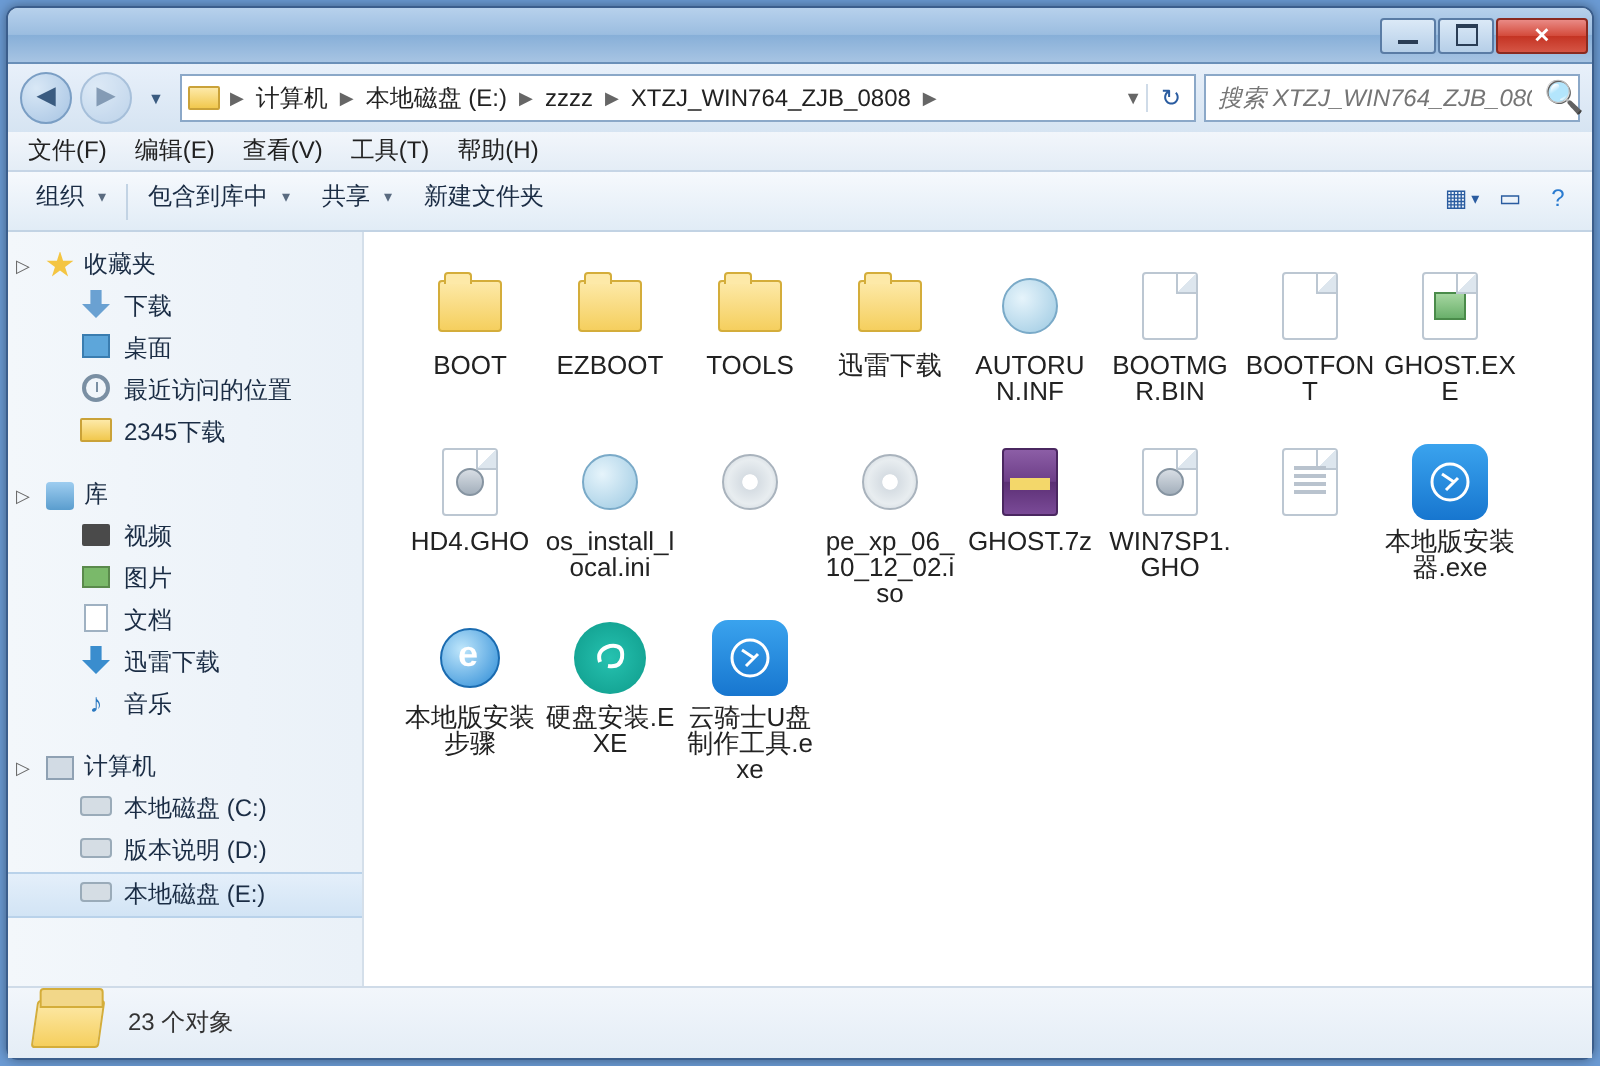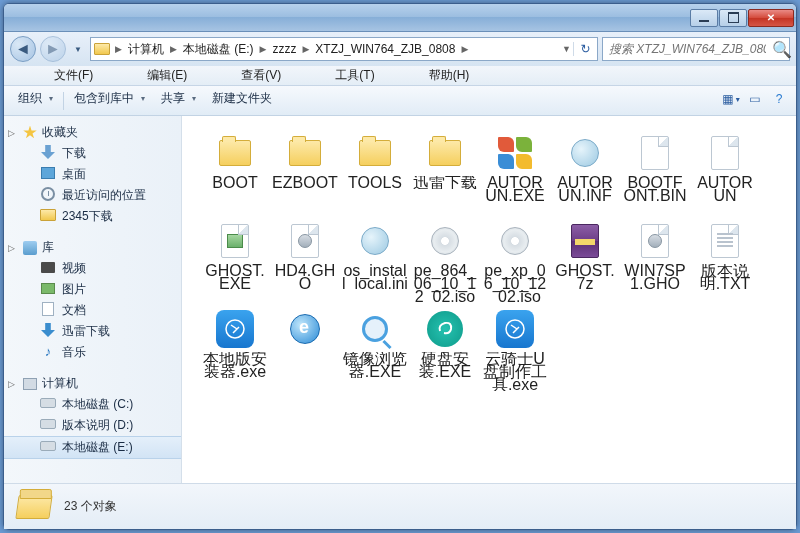--- a/index.html
+++ b/index.html
@@ -49,21 +49,21 @@
 .bc-refresh { width:24px; text-align:center; color:#2a5ca0; border-left:1px solid #cfdbe8; }
 .searchbox { width: 188px; height: 24px; background: #fff; border: 1px solid #8ba8c8; display:flex; align-items:center; }
 .searchbox input { border:none; flex:1; font-size:12px; padding:0 6px; color:#888; outline:none; font-style: italic; }
 .searchbox .sicon { width:22px; text-align:center; color:#2a5ca0; }
 
 .menubar {
   height: 20px; display: flex; align-items: center; gap: 2px; padding: 0 4px;
   background: linear-gradient(#f2f6fb, #e4edf6); border-bottom: 1px solid #c6d5e6;
   font-size: 12px; color: #222;
 }
-.menubar span { padding: 1px 6px; margin-left: 40px; }
+.menubar span { padding: 1px 6px; }
 
 .toolbar {
   height: 30px; display: flex; align-items: flex-end; padding: 5px 6px;
   background: linear-gradient(#f6f9fd, #e1ecf6); border-bottom: 1px solid #c2d3e4;
   font-size: 12px; color: #1a2c44;
 }
 .tb-item { padding: 3px 8px; display:flex; align-items:center; gap:3px; }
 .tb-sep { width:1px; height:18px; background:#c2d3e4; margin:0 2px; }
 .tb-drop::after { content:"▾"; font-size:8px; margin-left:4px; color:#5a6b80; }
 .tb-right { margin-left:auto; display:flex; align-items:center; gap:2px; }
@@ -77,26 +77,26 @@
 }
 .tree-group { margin-bottom: 10px; }
 .tree-head { display:flex; align-items:center; gap:4px; padding: 2px 8px 2px 18px; color:#1a2c44; }
 .tree-head .exp { position:absolute; margin-left:-14px; font-size:9px; color:#666; }
 .tree-item { display:flex; gap:6px; padding: 2px 8px 2px 36px; color:#1a2c44; }
 .tree-item.sel { background: linear-gradient(#e4effa, #d2e4f5); border-top:1px solid #b9d2ea; border-bottom:1px solid #b9d2ea; }
 .tree-icon { width:16px; height:14px; display:inline-flex; align-items:center; justify-content:center; }
 
 .main { flex:1; overflow:auto; padding: 14px 4px 4px 18px; position:relative; }
 .icons { display:flex; flex-wrap:wrap; gap: 2px 0; align-content: flex-start; }
-.fitem { width: 70px; height: 86px; display:flex; flex-direction:column; align-items:center; text-align:center; font-size:16px; color:#222; padding-top:2px; }
+.fitem { width: 70px; height: 86px; display:flex; flex-direction:column; align-items:center; text-align:center; font-size:13px; color:#222; padding-top:2px; }
 .fitem .ficon { width:42px; height:42px; display:flex; align-items:center; justify-content:center; margin-bottom:2px; }
 .flabel { line-height: 13px; word-break: break-all; max-height: 39px; overflow:hidden; padding:0 2px; }
 
 .statusbar {
-  height: 46px; border-top: 1px solid #cfdbe8;
+  height: 36px; border-top: 1px solid #cfdbe8;
   background: linear-gradient(#f2f6fb, #e4edf6);
   display:flex; align-items:center; padding: 0 12px; font-size:12px; color:#333; gap:12px;
 }
 .statusbar .sicon-big { width:36px; height:36px; display:flex; align-items:center; justify-content:center; }
 
 
 .i-folder { width:32px; height:26px; background: linear-gradient(#fde9a8, #f5cf5e); border-radius: 2px; position:relative; border:1px solid #d4ad3a; }
 .i-folder::before { content:""; position:absolute; top:-5px; left:2px; width:12px; height:5px; background:#fde9a8; border:1px solid #d4ad3a; border-bottom:none; border-radius:2px 2px 0 0; }
 .i-folder-open { width:34px; height:24px; background: linear-gradient(#fde9a8, #f5cf5e); border-radius:2px; border:1px solid #d4ad3a; transform: skewX(-8deg); position:relative;}
 .i-folder-open::before { content:""; position:absolute; top:-7px; left:0; width:30px; height:8px; background:#f2d789; border:1px solid #d4ad3a; border-radius:2px 2px 0 0; transform:skewX(8deg); }
@@ -315,46 +315,35 @@
             <div class="flabel">TOOLS</div>
           </div>
           <div class="fitem">
             <div class="ficon">
               <div class="i-folder"></div>
             </div>
             <div class="flabel">迅雷下载</div>
           </div>
           <div class="fitem">
             <div class="ficon">
-              <div class="i-win">
-                <span></span>
-                <span></span>
-                <span></span>
-                <span></span>
-              </div>
-            </div>
-            <div class="flabel">AUTORUN.EXE</div>
-          </div>
-          <div class="fitem">
-            <div class="ficon">
               <div class="i-gear"></div>
             </div>
             <div class="flabel">AUTORUN.INF</div>
           </div>
           <div class="fitem">
             <div class="ficon">
               <div class="i-file"></div>
             </div>
-            <div class="flabel">BOOTFONT.BIN</div>
+            <div class="flabel">BOOTMGR.BIN</div>
           </div>
           <div class="fitem">
             <div class="ficon">
               <div class="i-file"></div>
             </div>
-            <div class="flabel">AUTORUN</div>
+            <div class="flabel">BOOTFONT</div>
           </div>
           <div class="fitem">
             <div class="ficon">
               <div class="i-file" style="display:flex;align-items:center;justify-content:center">
                 <div style="width:16px;height:14px;background:linear-gradient(#a5d6a0,#6ab06b);border:1px solid #4a8b4a"></div>
               </div>
             </div>
             <div class="flabel">GHOST.EXE</div>
           </div>
           <div class="fitem">
@@ -368,21 +357,20 @@
           <div class="fitem">
             <div class="ficon">
               <div class="i-gear"></div>
             </div>
             <div class="flabel">os_install_local.ini</div>
           </div>
           <div class="fitem">
             <div class="ficon">
               <div class="i-disc"></div>
             </div>
-            <div class="flabel">pe_864_06_10_12_02.iso</div>
           </div>
           <div class="fitem">
             <div class="ficon">
               <div class="i-disc"></div>
             </div>
             <div class="flabel">pe_xp_06_10_12_02.iso</div>
           </div>
           <div class="fitem">
             <div class="ficon">
               <div class="i-rar"></div>
@@ -396,43 +384,37 @@
               </div>
             </div>
             <div class="flabel">WIN7SP1.GHO</div>
           </div>
           <div class="fitem">
             <div class="ficon">
               <div class="i-txt">
                 <div class="i-file"></div>
               </div>
             </div>
-            <div class="flabel">版本说明.TXT</div>
           </div>
           <div class="fitem">
             <div class="ficon">
               <div class="i-blue">
                 <svg width="24" height="24" viewBox="0 0 24 24">
                   <circle cx="12" cy="12" r="9" fill="none" stroke="#fff" stroke-width="1.5"></circle>
                   <path d="M8 8 L14 12 M10 16 L16 10" stroke="#fff" stroke-width="1.5" fill="none"></path>
                 </svg>
               </div>
             </div>
             <div class="flabel">本地版安装器.exe</div>
           </div>
           <div class="fitem">
             <div class="ficon">
               <div class="i-ie"></div>
             </div>
-          </div>
-          <div class="fitem">
-            <div class="ficon">
-              <div class="i-mag"></div>
-            </div>
-            <div class="flabel">镜像浏览器.EXE</div>
+            <div class="flabel">本地版安装步骤</div>
           </div>
           <div class="fitem">
             <div class="ficon">
               <div class="i-swirl">
                 <svg width="20" height="20" viewBox="0 0 20 20">
                   <path d="M5 12 Q3 6 10 4 Q17 3 16 10 Q15 15 9 14" fill="none" stroke="#fff" stroke-width="2"></path>
                 </svg>
               </div>
             </div>
             <div class="flabel">硬盘安装.EXE</div>

